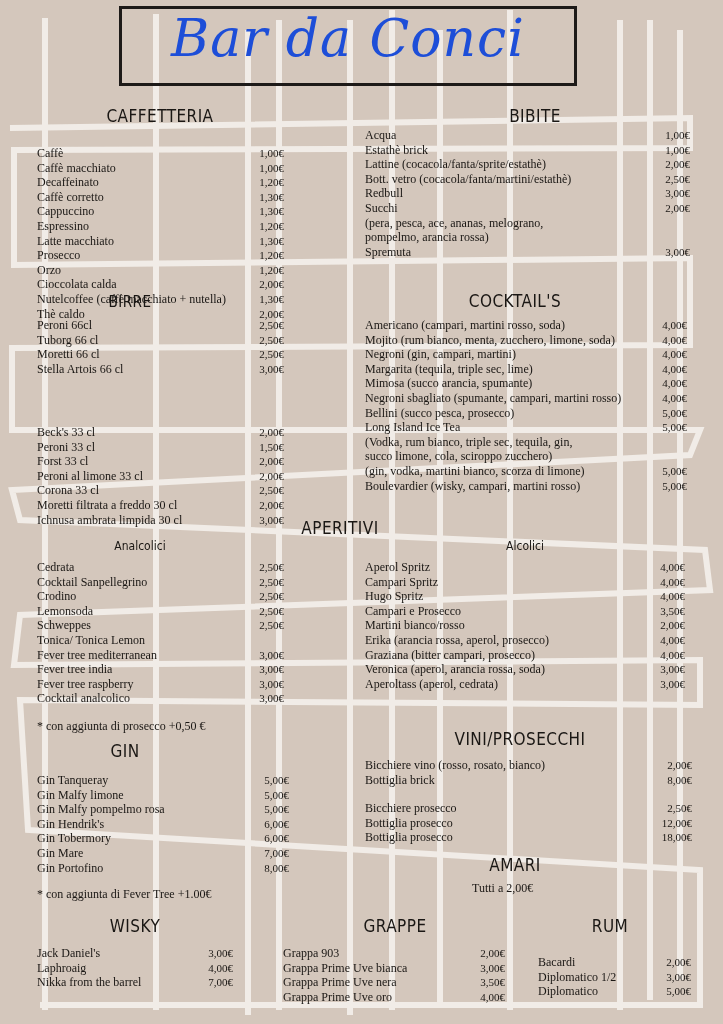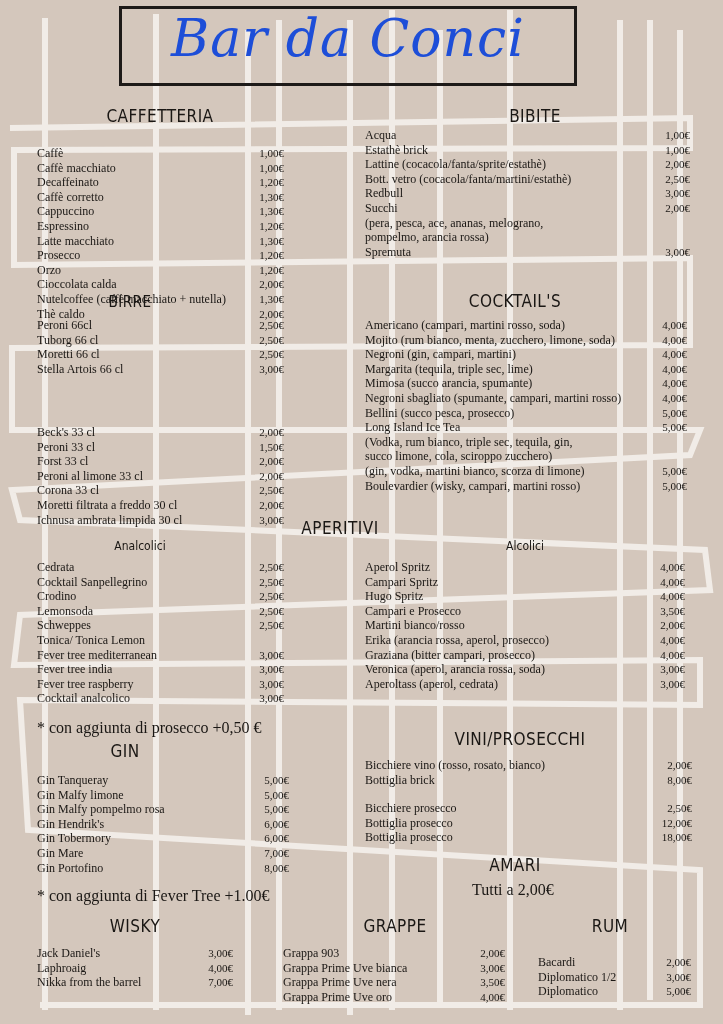--- a/index.html
+++ b/index.html
@@ -22,21 +22,21 @@
   .sec-title {
     position:absolute; font-size:17px; letter-spacing:0.5px; text-align:center;
     font-family:"DejaVu Sans", sans-serif; font-weight:normal; color:#1a1714;
     transform:scaleX(0.9);
   }
   .sub-title { position:absolute; font-size:12px; text-align:center; font-family:"DejaVu Sans", sans-serif; transform:scaleX(0.9); }
   .list { position:absolute; font-size:12px; line-height:14.6px; }
   .row { display:flex; justify-content:space-between; white-space:nowrap; }
   .row .name { overflow:visible; }
   .row .price { text-align:right; font-size:11px; }
-  .note { position:absolute; font-size:16px; white-space:nowrap; }
+  .note { position:absolute; font-size:12px; white-space:nowrap; }
 </style>
 </head>
 <body>
 
 <svg class="deco" width="723" height="1024" viewBox="0 0 723 1024">
   <g stroke="#f5f1ec" stroke-width="6" fill="none" opacity="0.9">
     <line x1="45" y1="18" x2="45" y2="1010"></line>
     <line x1="156" y1="14" x2="156" y2="1010"></line>
     <line x1="248" y1="30" x2="248" y2="1015"></line>
     <line x1="279" y1="20" x2="279" y2="1010"></line>
@@ -386,21 +386,21 @@
       <span class="name">Bottiglia prosecco</span>
       <span class="price">12,00€</span>
     </div>
     <div class="row">
       <span class="name">Bottiglia prosecco</span>
       <span class="price">18,00€</span>
     </div>
   </div>
 
 <div class="sec-title" style="left:460px;top:855px;width:110px;">AMARI</div>
-<div class="note" style="left:472px;top:881px;font-size:16px;">Tutti  a 2,00€</div>
+<div class="note" style="left:472px;top:881px;font-size:12px;">Tutti  a 2,00€</div>
 
 <div class="sec-title" style="left:85px;top:916px;width:100px;">WISKY</div>
 <div class="list" id="wisky" style="left:37px;top:946px;width:196px;">
     <div class="row">
       <span class="name">Jack Daniel's</span>
       <span class="price">3,00€</span>
     </div>
     <div class="row">
       <span class="name">Laphroaig</span>
       <span class="price">4,00€</span>

